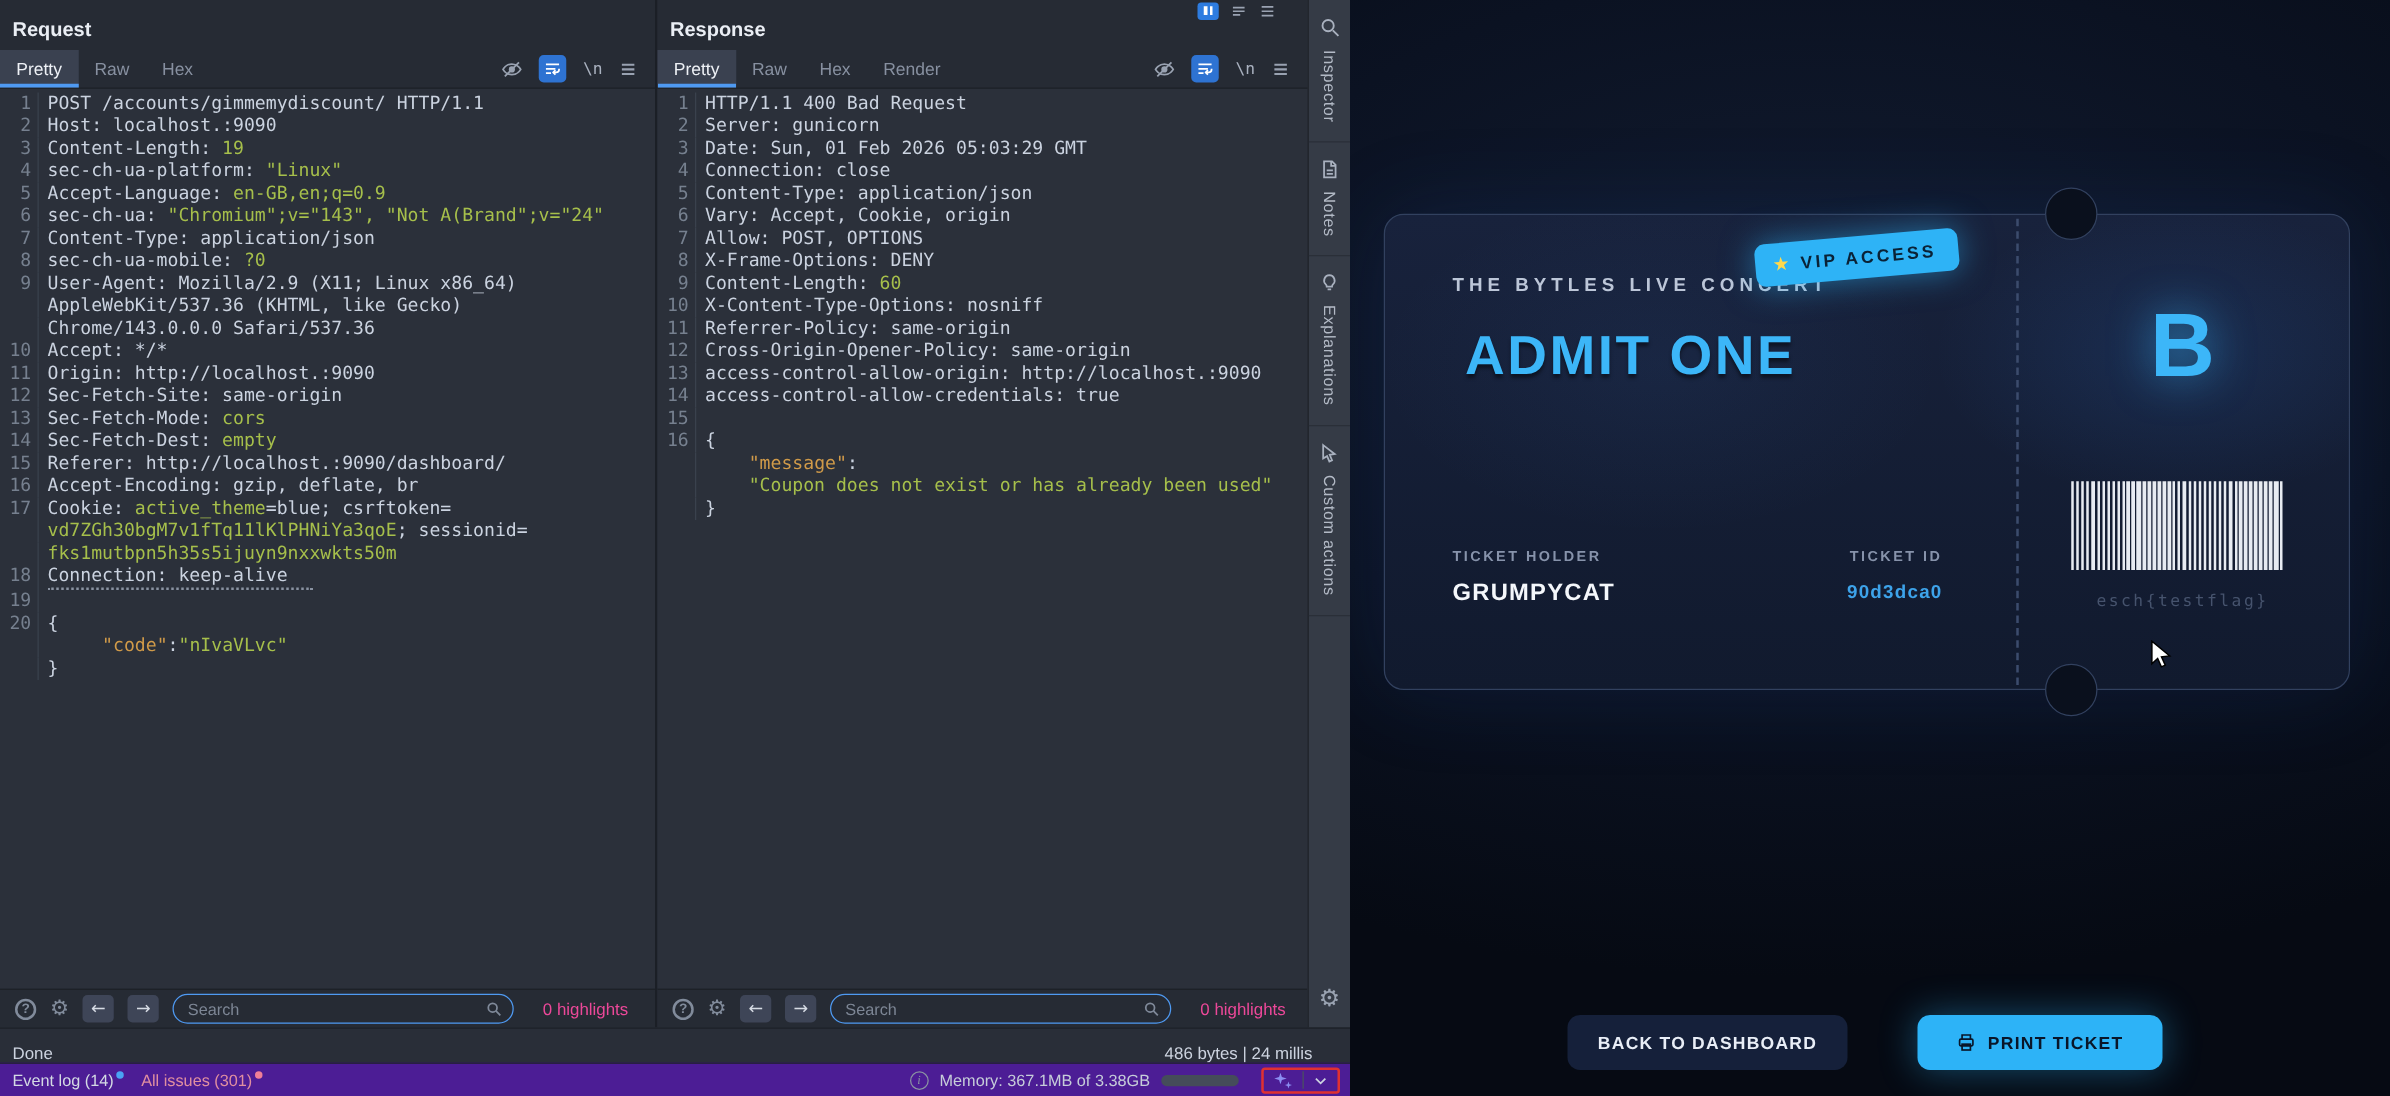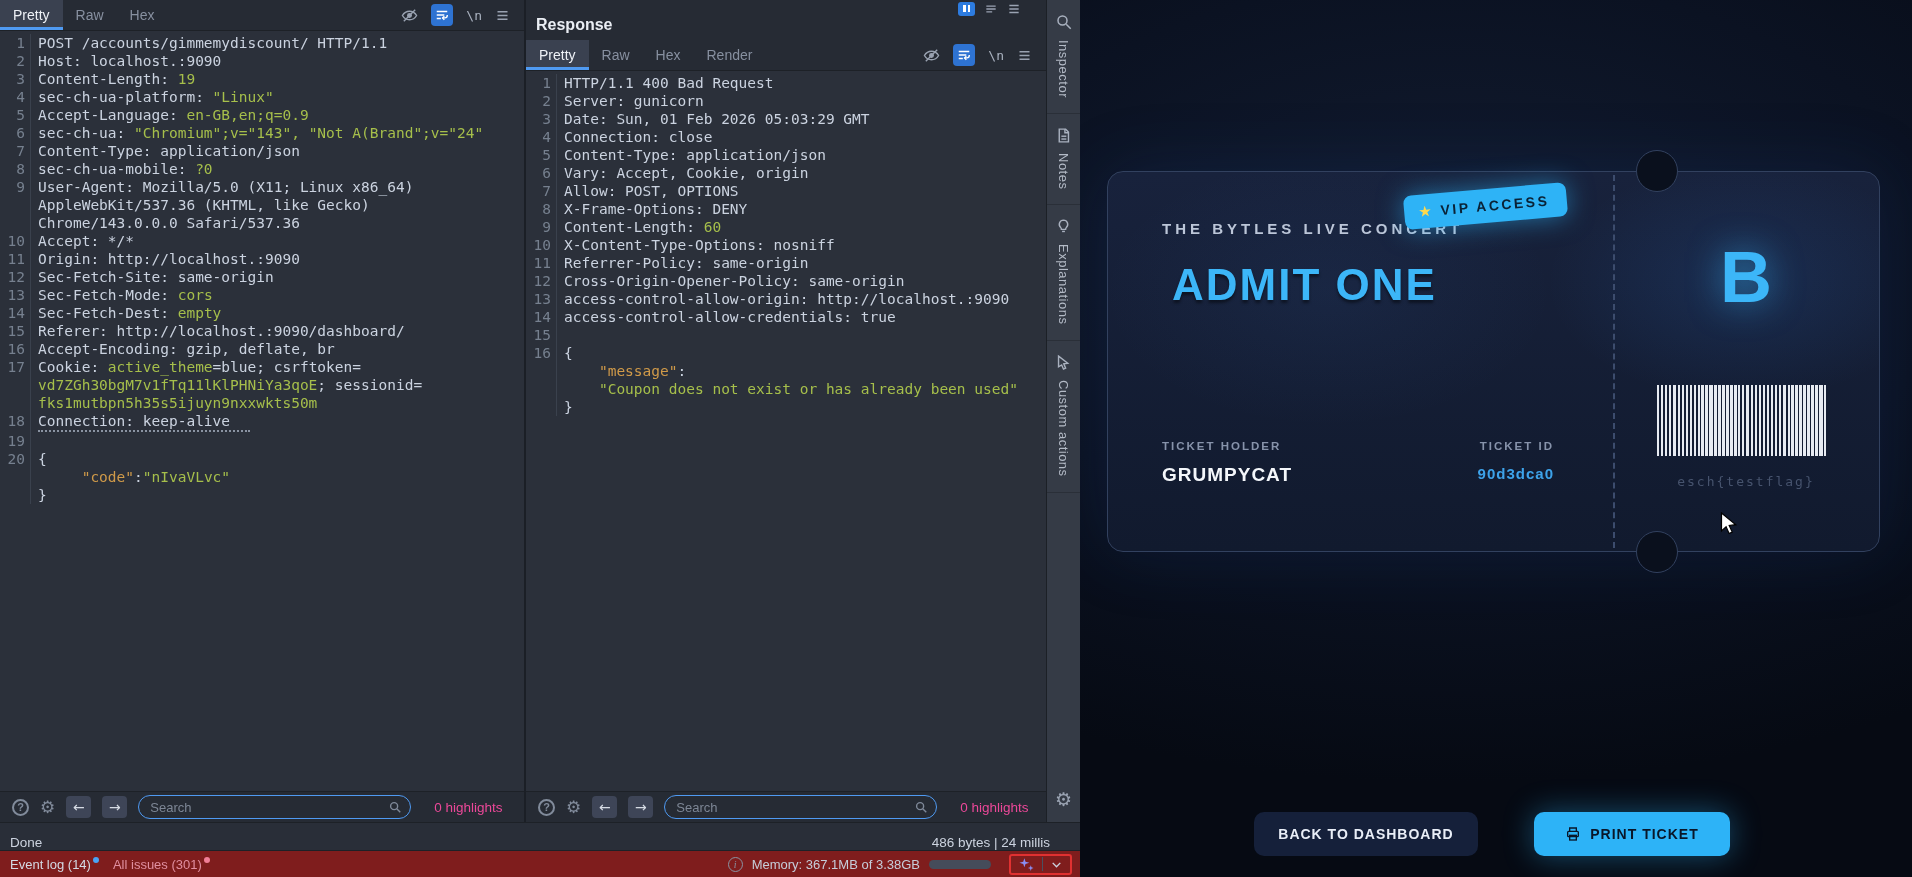--- a/index.html
+++ b/index.html
@@ -46,21 +46,21 @@
   .mini-icon{color:#9aa3b2;display:flex;align-items:center}
 
   .sidebar{width:34px;background:#353b46;border-left:1px solid #1c2026;display:flex;flex-direction:column;align-items:center;box-sizing:border-box}
   .sbtab{display:flex;flex-direction:column;align-items:center;padding:13px 0 15px;border-bottom:1px solid #2a2f38;width:100%;color:#a9b1bf}
   .sblabel{writing-mode:vertical-rl;font-size:13px;color:#b3bac6;margin-top:9px;letter-spacing:.5px}
   .sb-gear{margin-top:auto;margin-bottom:12px;color:#9aa3b2;font-size:19px;font-family:"DejaVu Sans",sans-serif}
 
   .row-done{position:absolute;top:822px;left:0;width:1080px;height:28px;background:#292e38;border-top:1px solid #1d2127;display:flex;align-items:flex-end;padding:0 30px 0 10px;color:#ccd3df;font-size:13.5px;box-sizing:border-box}
   .row-done .meta{margin-left:auto}
 
-  .row-bottom{position:absolute;top:850px;left:0;width:1080px;height:27px;background:#7f1d1d;border-top:1px solid #1d2127;display:flex;align-items:center;font-size:13px;color:#d4dae4;padding-left:10px;box-sizing:border-box}
+  .row-bottom{position:absolute;top:850px;left:0;width:1080px;height:27px;background:#4c1d95;border-top:1px solid #1d2127;display:flex;align-items:center;font-size:13px;color:#d4dae4;padding-left:10px;box-sizing:border-box}
   .dot{width:6px;height:6px;border-radius:50%;display:inline-block;margin:-9px 0 0 2px}
   .dot-blue{background:#4aa3f4}
   .dot-pink{background:#f07f97}
   .evt{color:#d4dae4}
   .issues{color:#e08fa0;margin-left:14px}
   .memgroup{display:flex;align-items:center;gap:9px;margin-left:auto;color:#c6cdd9}
   .info-icon{width:15px;height:15px;border:1.5px solid #8a93a2;border-radius:50%;color:#8a93a2;font-size:10px;display:flex;align-items:center;justify-content:center;font-style:italic;font-family:"Liberation Serif",serif;box-sizing:border-box}
   .pill{width:62px;height:9px;border-radius:5px;background:#454c5a;overflow:hidden}
   .pill-fill{height:100%;background:#939daf;border-radius:5px}
   .redbox{display:flex;align-items:center;gap:7px;border:2px solid #e03131;border-radius:3px;padding:1px 7px;height:21px;margin-left:18px;margin-right:8px;box-sizing:border-box}
@@ -115,20 +115,21 @@
       <span class="mini-icon">
           <svg width="14" height="14" viewBox="0 0 24 24" fill="none" stroke="currentColor" stroke-width="2.4">
             <path d="M4 6h16M4 12h16M4 18h16"></path>
           </svg>
         </span>
     </div>
 
     <div class="panels">
 
       <section class="panel panel-request">
+        <div class="panel-title">Request</div>
         <div class="tabbar">
           <div style="display:flex" id="req-tabs">
               <div class="tab active">Pretty</div>
               <div class="tab">Raw</div>
               <div class="tab">Hex</div>
             </div>
           <div class="tabbar-icons">
             <span class="ticon">
                 <svg width="17" height="17" viewBox="0 0 24 24" fill="none" stroke="currentColor" stroke-width="2">
                   <path d="M2 12s3.5-6 10-6 10 6 10 6-3.5 6-10 6-10-6-10-6z"></path>
@@ -153,21 +154,21 @@
         </div>
         <div class="editor" id="req-editor">
             <div class="cl"><span class="ln">1</span><span class="tk-w">POST /accounts/gimmemydiscount/ HTTP/1.1</span></div>
             <div class="cl"><span class="ln">2</span><span class="tk-w">Host: localhost.:9090</span></div>
             <div class="cl"><span class="ln">3</span><span class="tk-w">Content-Length: </span><span class="tk-g">19</span></div>
             <div class="cl"><span class="ln">4</span><span class="tk-w">sec-ch-ua-platform: </span><span class="tk-g">"Linux"</span></div>
             <div class="cl"><span class="ln">5</span><span class="tk-w">Accept-Language: </span><span class="tk-g">en-GB,en;q=0.9</span></div>
             <div class="cl"><span class="ln">6</span><span class="tk-w">sec-ch-ua: </span><span class="tk-g">"Chromium";v="143", "Not A(Brand";v="24"</span></div>
             <div class="cl"><span class="ln">7</span><span class="tk-w">Content-Type: application/json</span></div>
             <div class="cl"><span class="ln">8</span><span class="tk-w">sec-ch-ua-mobile: </span><span class="tk-g">?0</span></div>
-            <div class="cl"><span class="ln">9</span><span class="tk-w">User-Agent: Mozilla/5.0 (X11; Linux x86_64)</span></div>
+            <div class="cl"><span class="ln">9</span><span class="tk-w">User-Agent: Mozilla/2.9 (X11; Linux x86_64)</span></div>
             <div class="cl"><span class="ln"></span><span class="tk-w">AppleWebKit/537.36 (KHTML, like Gecko)</span></div>
             <div class="cl"><span class="ln"></span><span class="tk-w">Chrome/143.0.0.0 Safari/537.36</span></div>
             <div class="cl"><span class="ln">10</span><span class="tk-w">Accept: */*</span></div>
             <div class="cl"><span class="ln">11</span><span class="tk-w">Origin: http://localhost.:9090</span></div>
             <div class="cl"><span class="ln">12</span><span class="tk-w">Sec-Fetch-Site: same-origin</span></div>
             <div class="cl"><span class="ln">13</span><span class="tk-w">Sec-Fetch-Mode: </span><span class="tk-g">cors</span></div>
             <div class="cl"><span class="ln">14</span><span class="tk-w">Sec-Fetch-Dest: </span><span class="tk-g">empty</span></div>
             <div class="cl"><span class="ln">15</span><span class="tk-w">Referer: http://localhost.:9090/dashboard/</span></div>
             <div class="cl"><span class="ln">16</span><span class="tk-w">Accept-Encoding: gzip, deflate, br</span></div>
             <div class="cl"><span class="ln">17</span><span class="tk-w">Cookie: </span><span class="tk-g">active_theme</span><span class="tk-w">=blue; csrftoken=</span></div>

